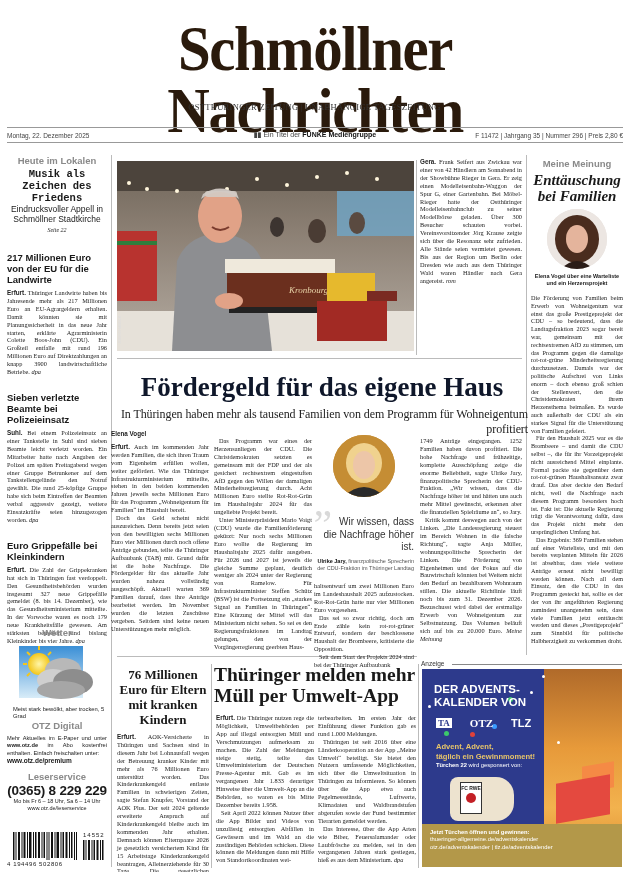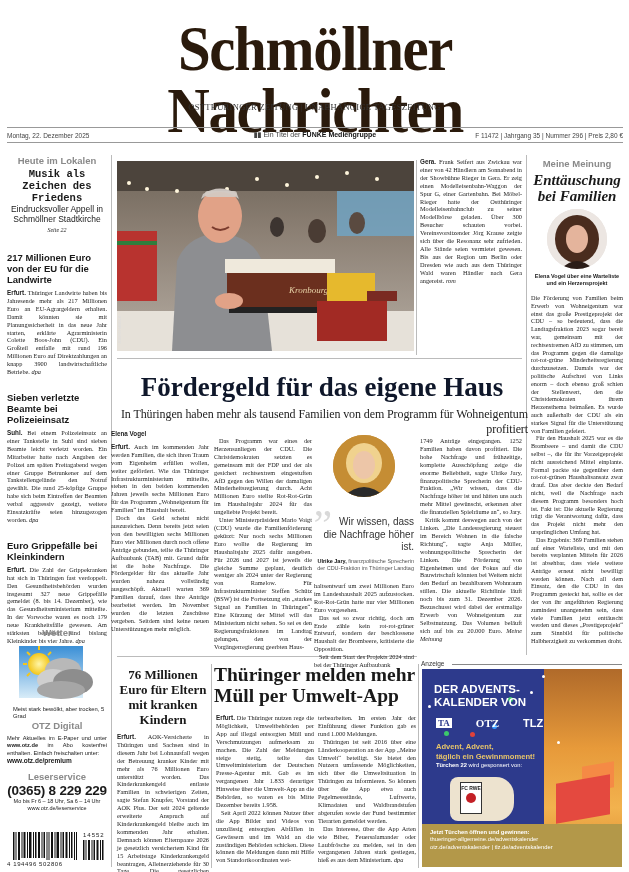--- a/index.html
+++ b/index.html
@@ -77,21 +77,21 @@
   .eltern { position: absolute; left: 117px; top: 667px; width: 92px; }
   .eltern-head { font-family: "Liberation Serif", serif; font-size: 13px; line-height: 15px; text-align: center; margin-bottom: 6px; }
   .muell-head { position: absolute; left: 214px; top: 664px; width: 203px; text-align: left; font-family: "Liberation Serif", serif; font-size: 19.5px; line-height: 21px; }
   .muell-col { position: absolute; top: 714px; width: 98px; }
 
   .ad-label { position: absolute; left: 421px; top: 660px; font-family: "Liberation Sans", sans-serif; font-size: 6.5px; color: #333; }
   .ad-rule { position: absolute; left: 452px; top: 664px; width: 170px; height: 1px; background: #888; }
   .ad { position: absolute; left: 422px; top: 669px; width: 200px; height: 198px; overflow: hidden; background: #2d3a8c; padding-left: 12px; }
   .ad-warm { position: absolute; right: 0; top: 0; width: 78px; height: 198px; background: linear-gradient(180deg, #b06a2a 0%, #e79a3a 40%, #f2b24e 70%, #d98a2e 100%); }
   .ad-title { position: absolute; left: 12px; top: 14px; font-family: "Liberation Sans", sans-serif; font-weight: bold; font-size: 11.5px; line-height: 13px; color: #fff; }
-  .ad-logos { position: absolute; left: 14px; top: 48px; font-weight: bold; color: #fff; display: flex; gap: 24px; align-items: center; }
+  .ad-logos { position: absolute; left: 14px; top: 48px; font-weight: bold; color: #fff; display: flex; gap: 18px; align-items: center; }
   .ad-logo-ta { font-family: "Liberation Serif", serif; font-size: 9px; background: #fff; color: #2d3a8c; padding: 0 2px; }
   .ad-logo-otz { font-family: "Liberation Serif", serif; font-size: 11px; }
   .ad-logo-tlz { font-family: "Liberation Sans", sans-serif; font-size: 11px; }
   .ad-tag { position: absolute; left: 14px; top: 73px; font-family: "Liberation Sans", sans-serif; font-weight: bold; font-size: 7.6px; line-height: 9.5px; color: #e6c46a; }
   .ad-sponsor { position: absolute; left: 14px; top: 93px; font-family: "Liberation Sans", sans-serif; font-size: 5.8px; color: #fff; }
   .ad-sponsor b { font-weight: bold; }
   .ad-badge { position: absolute; left: 28px; top: 108px; width: 64px; height: 44px; background: #ede3cf; border-radius: 8px 18px 18px 8px; }
   .ad-badge-logo { position: absolute; left: 10px; top: 5px; width: 22px; height: 32px; background: #fff; border: 1px solid #333; font-family: "Liberation Sans", sans-serif; font-weight: bold; font-size: 5px; text-align: center; line-height: 6px; padding-top: 2px; }
   .ad-badge-logo .ball { width: 10px; height: 10px; border-radius: 50%; background: #c32026; margin: 2px auto 0; }
   .ad-gift { position: absolute; right: 12px; top: 110px; width: 54px; height: 40px; background: #e4493f; transform: skewY(-10deg); }

